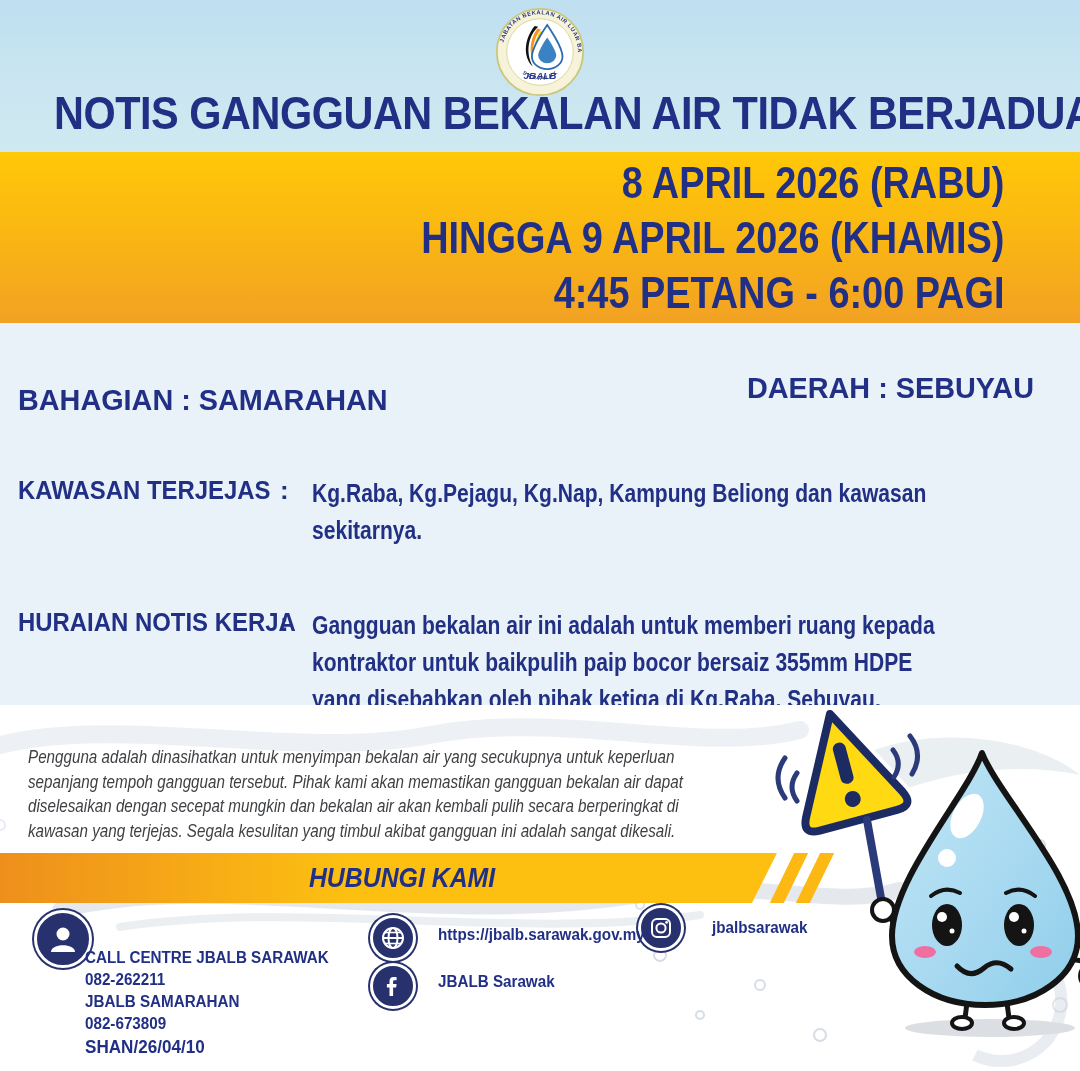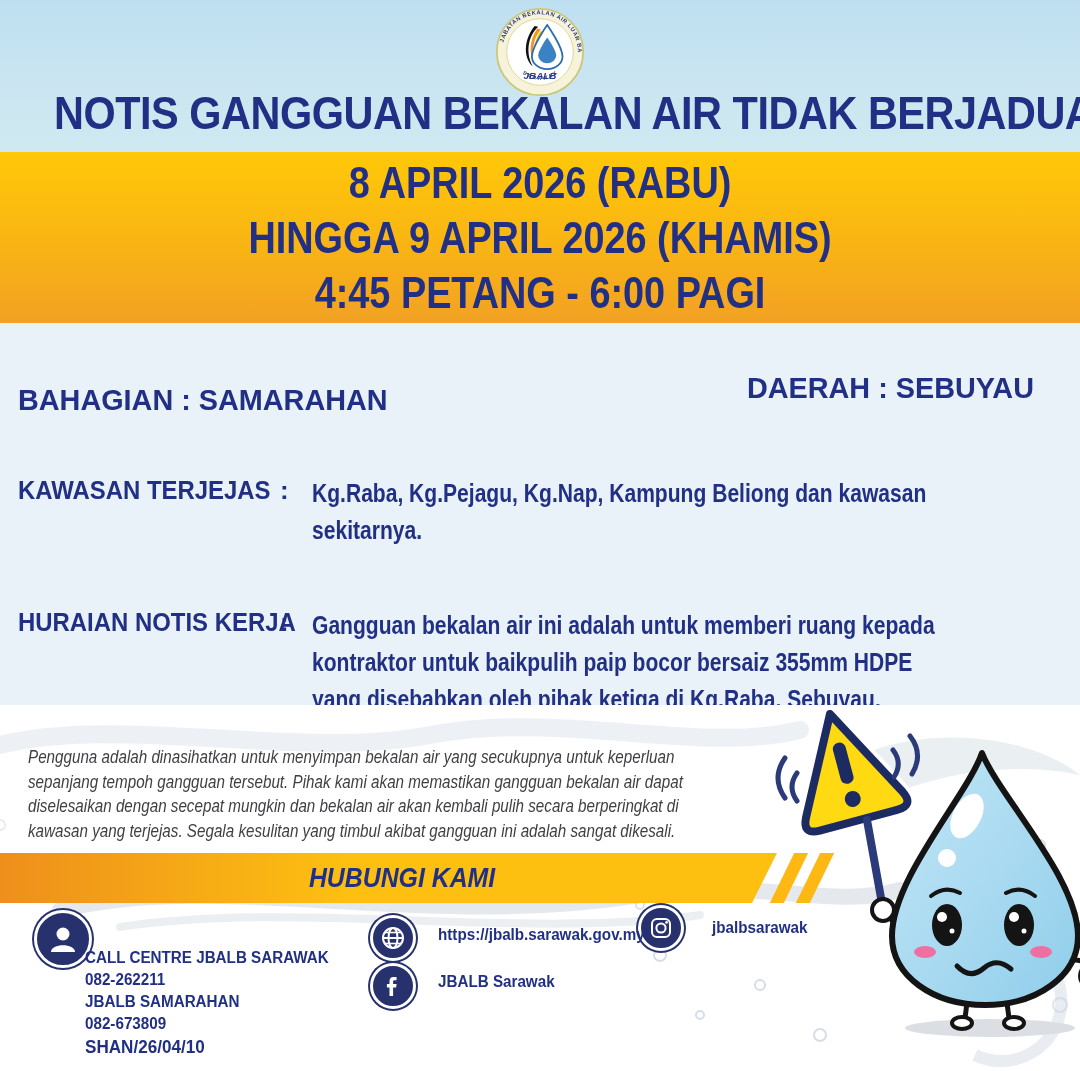--- a/index.html
+++ b/index.html
@@ -18,21 +18,21 @@
     text-align:center; font-size:46px; font-weight:bold; color:#213084;
     transform:scaleX(0.9); transform-origin:center top; letter-spacing:-0.5px;
     white-space:nowrap;
   }
   
   .date-banner {
     position:absolute; left:0; top:152px; width:1080px; height:171px;
     background:linear-gradient(180deg,#ffc808 0%,#f9b414 55%,#f2a124 100%);
     display:flex; flex-direction:column; justify-content:center;
     color:#213084; font-weight:bold; font-size:44px; line-height:55px;
-    text-align:center;
+    text-align:right;
   }
   .date-banner .line { transform:scaleX(0.86); transform-origin:center; white-space:nowrap; }
   
   .body-area {
     position:absolute; left:0; top:323px; width:1080px; height:382px;
     background:#e9f2f8; color:#213084; font-weight:bold;
   }
   .bahagian {
     position:absolute; left:18px; top:60px; font-size:30px; white-space:nowrap;
     transform:scaleX(0.96); transform-origin:left top;

